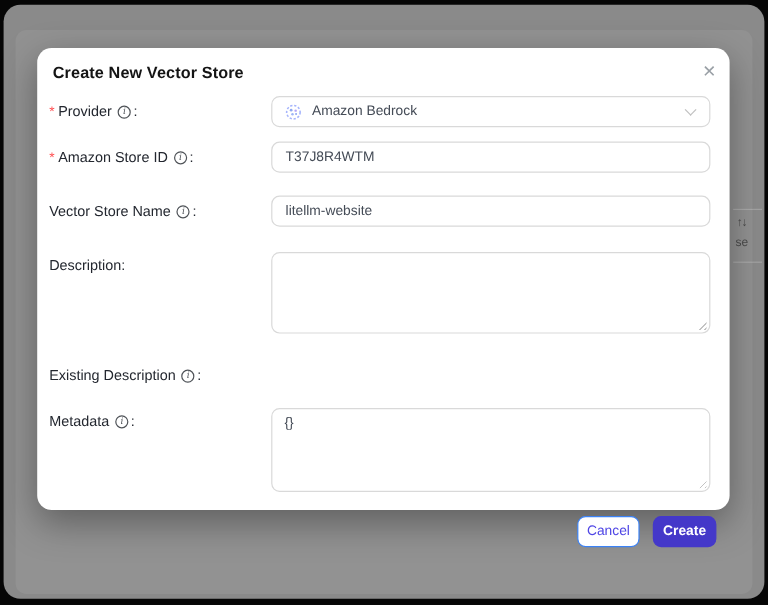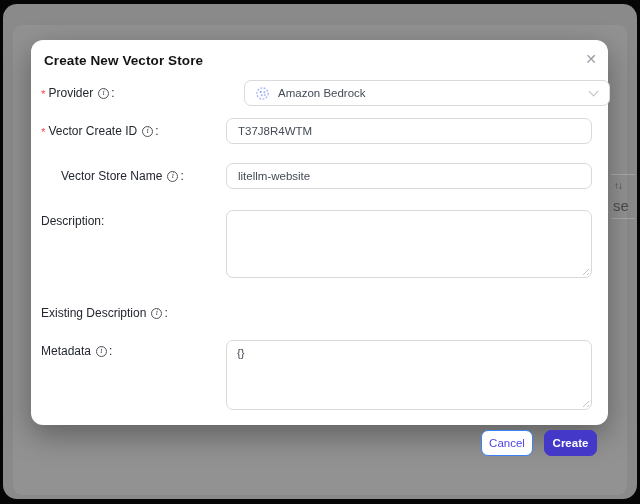--- a/index.html
+++ b/index.html
@@ -8,21 +8,21 @@
   .stage { position:relative; width:640px; height:504px; background:#060606; }
 
   
   .window { position:absolute; left:3px; top:4px; width:634px; height:495px;
             background:#8a8a8a; border-radius:14px; overflow:hidden; }
   .page   { position:absolute; left:10px; top:21px; width:614px; height:470px;
             background:#929292; border-radius:9px; }
   .bg-frag { position:absolute; z-index:2; color:#4c4c4c; }
   .bg-line { position:absolute; z-index:2; height:1px; background:rgba(255,255,255,0.22); }
   .bg-sort { left:611px; top:176px; font-size:10px; letter-spacing:-1px; }
-  .bg-text { left:610px; top:193px; font-size:15px; }
+  .bg-text { left:610px; top:193px; font-size:10px; }
 
   
   .modal { position:absolute; z-index:10; left:31px; top:40px; width:577px; height:385px;
            background:#ffffff; border-radius:12px;
            box-shadow:0 10px 30px rgba(0,0,0,0.35); }
   .modal-title { position:absolute; left:13px; top:13px; font-size:13.5px; font-weight:700;
                  color:#141414; letter-spacing:.1px; }
   .modal-close { position:absolute; right:6px; top:8px; width:22px; height:22px;
                  display:flex; align-items:center; justify-content:center;
                  color:#9aa0a6; font-size:14px; cursor:pointer; border:none; background:none; }
@@ -79,45 +79,45 @@
 
     <div class="modal-title">Create New Vector Store</div>
     <button class="modal-close">✕</button>
 
     <div class="label" style="top:46px;">
       <span class="req">*</span>
       <span>Provider</span>
       <span class="info-icon">i</span>
       <span>:</span>
     </div>
-    <div class="ctrl" style="top:40px; height:26px;margin-left:18px;">
+    <div class="ctrl" style="top:40px; height:26px;">
       <div class="ctrl-inner">
         <svg class="bedrock-icon" viewBox="0 0 16 16">
           <circle cx="8" cy="8" r="6" fill="none" stroke="#a5b4fc" stroke-width="1.4" stroke-dasharray="2 1.6"></circle>
           <circle cx="6" cy="6.2" r="1.2" fill="#8ea8f0"></circle>
           <circle cx="10" cy="6.6" r="1.1" fill="#b3a6f7"></circle>
           <circle cx="7.2" cy="9.8" r="1.1" fill="#9db4f5"></circle>
           <circle cx="10.4" cy="9.6" r="0.9" fill="#8ea8f0"></circle>
         </svg>
         <span>Amazon Bedrock</span>
       </div>
       <span class="chevron"></span>
     </div>
 
     <div class="label" style="top:84px;">
       <span class="req">*</span>
-      <span>Vector Create ID</span>
+      <span>Amazon Store ID</span>
       <span class="info-icon">i</span>
       <span>:</span>
     </div>
     <div class="ctrl" style="top:78px; height:26px;">
       <input class="text-input" type="text" value="T37J8R4WTM" style="">
     </div>
 
-    <div class="label" style="top:129px;margin-left:20px;">
+    <div class="label" style="top:129px;">
       <span>Vector Store Name</span>
       <span class="info-icon">i</span>
       <span>:</span>
     </div>
     <div class="ctrl" style="top:123px; height:26px;">
       <input class="text-input" type="text" value="litellm-website" style="">
     </div>
 
     <div class="label" style="top:174px;">
       <span>Description</span>

